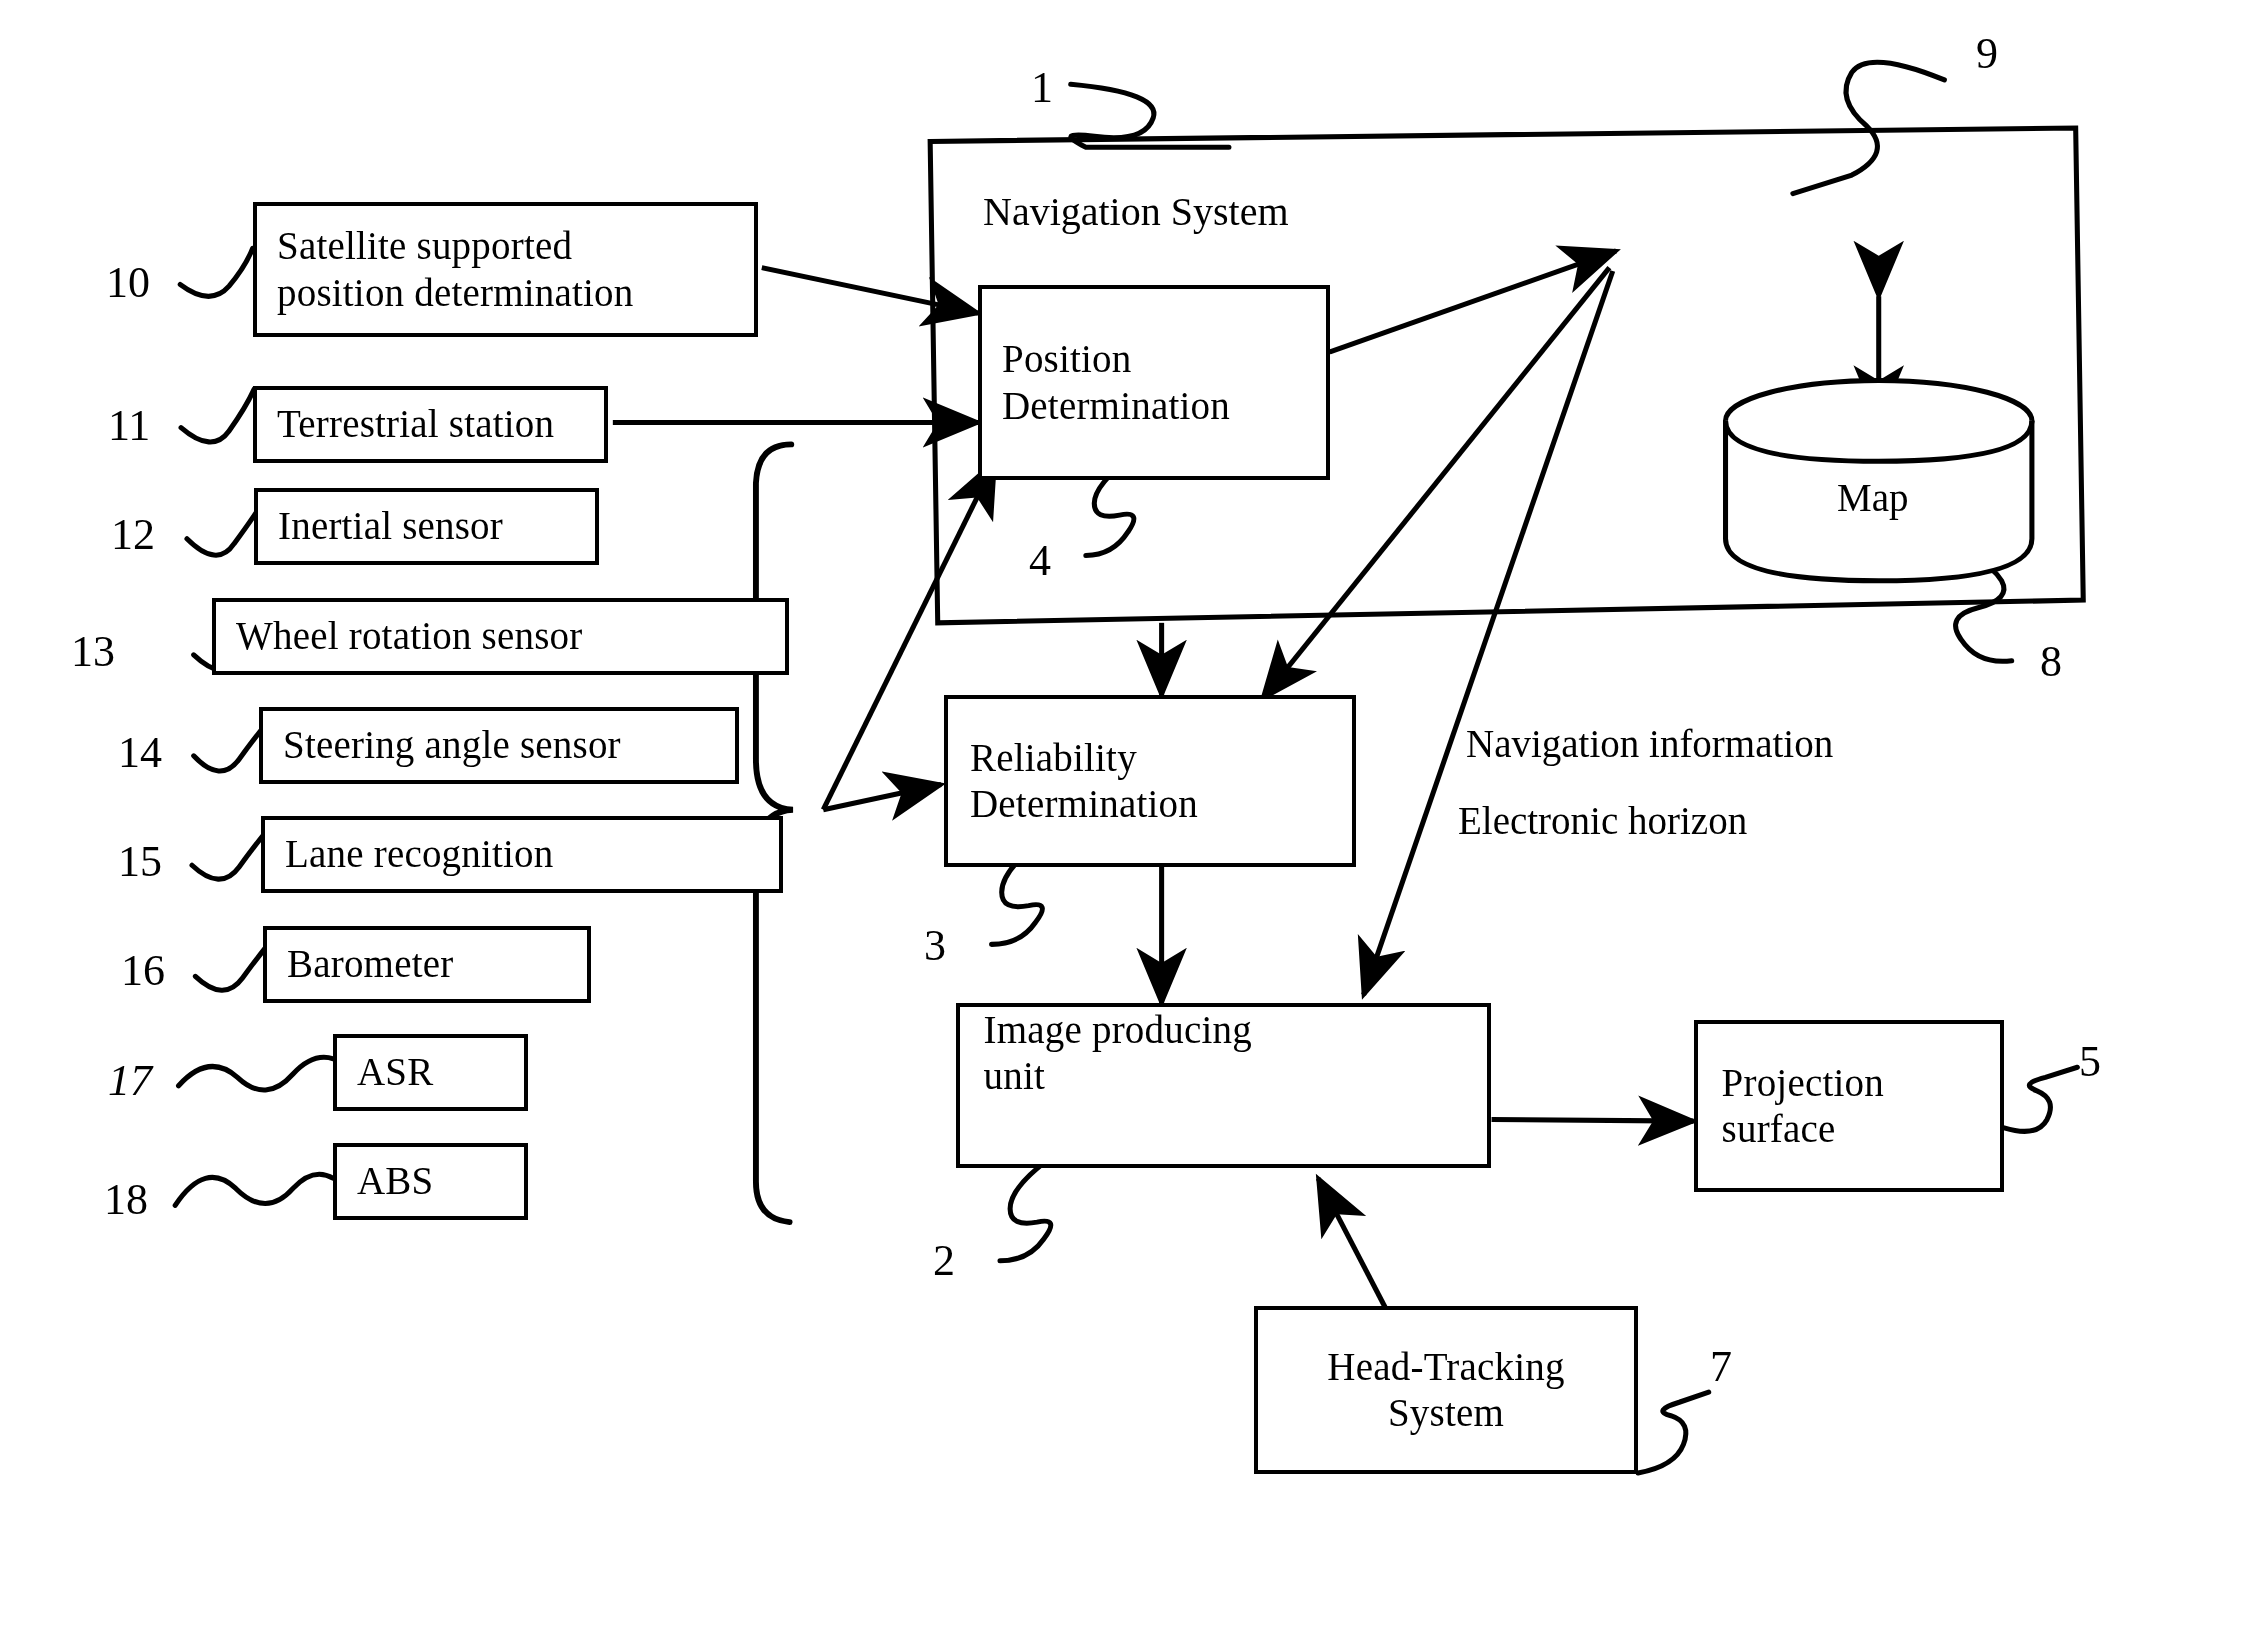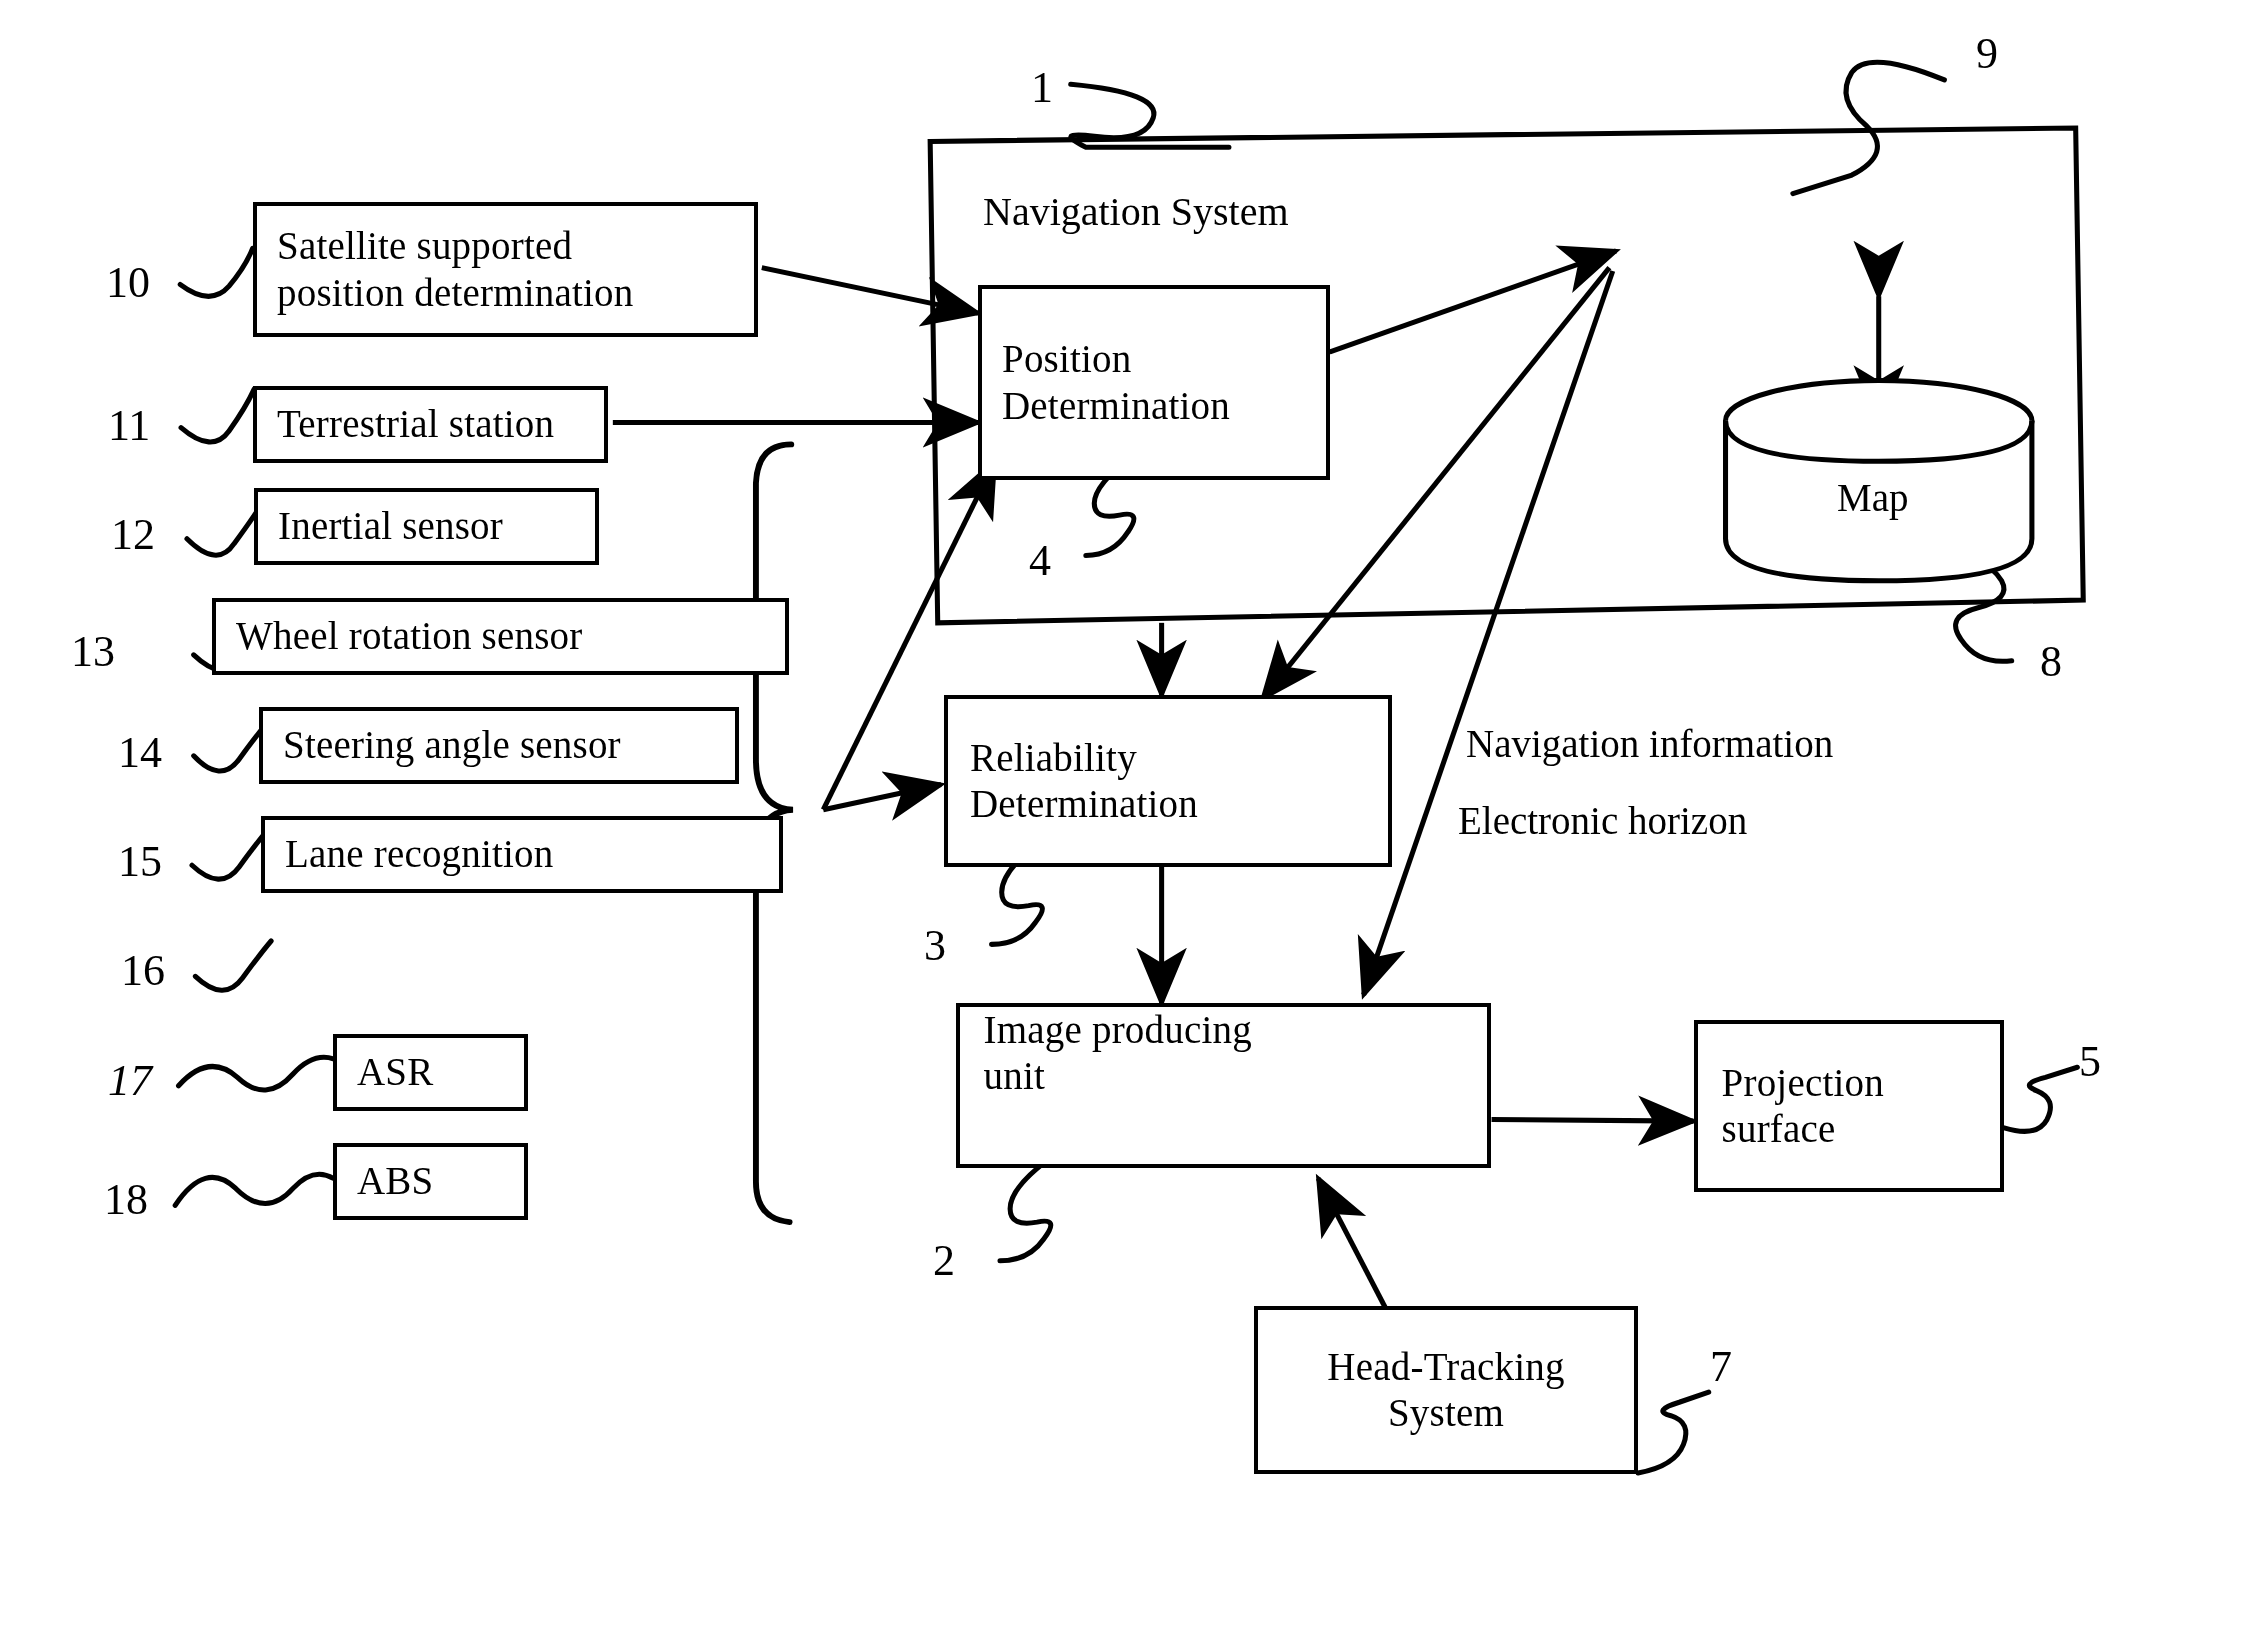--- a/index.html
+++ b/index.html
@@ -199,20 +199,23 @@
   </div>
 
   <div class="bx pad" style="left:259px; top:707px; width:480px; height:77px;">
     <span>Steering angle sensor</span>
   </div>
 
   <div class="bx pad" style="left:261px; top:816px; width:522px; height:77px;">
     <span>Lane recognition</span>
   </div>
 
+  <div class="bx pad" style="left:263px; top:926px; width:328px; height:77px;">
+    <span>Barometer</span>
+  </div>
 
   <div class="bx pad" style="left:333px; top:1034px; width:195px; height:77px;">
     <span>ASR</span>
   </div>
 
   <div class="bx pad" style="left:333px; top:1143px; width:195px; height:77px;">
     <span>ABS</span>
   </div>
 
   <div class="reflbl" style="left:106px; top:261px;">10</div>
@@ -233,21 +236,21 @@
   </div>
 
 
   <div class="maplbl" style="left:1837px; top:478px;">Map</div>
 
   <div class="reflbl" style="left:1031px; top:66px;">1</div>
   <div class="reflbl" style="left:1976px; top:32px;">9</div>
   <div class="reflbl" style="left:2040px; top:640px;">8</div>
   <div class="reflbl" style="left:1029px; top:539px;">4</div>
 
-  <div class="bx" style="left:944px; top:695px; width:448px; height:172px; flex-direction:column; align-items:flex-start; justify-content:center; padding-left:22px;">
+  <div class="bx" style="left:944px; top:695px; width:412px; height:172px; flex-direction:column; align-items:flex-start; justify-content:center; padding-left:22px;">
     <span class="two-line">Reliability</span>
     <span class="two-line">Determination</span>
   </div>
   <div class="reflbl" style="left:924px; top:924px;">3</div>
 
   <div class="freetext" style="left:1466px; top:724px;">Navigation information</div>
   <div class="freetext" style="left:1458px; top:801px;">Electronic horizon</div>
 
   <div class="bx" style="left:956px; top:1003px; width:535px; height:165px; flex-direction:column; align-items:flex-start; justify-content:flex-start; padding-left:23.6px;">
     <span class="two-line">Image producing</span>

